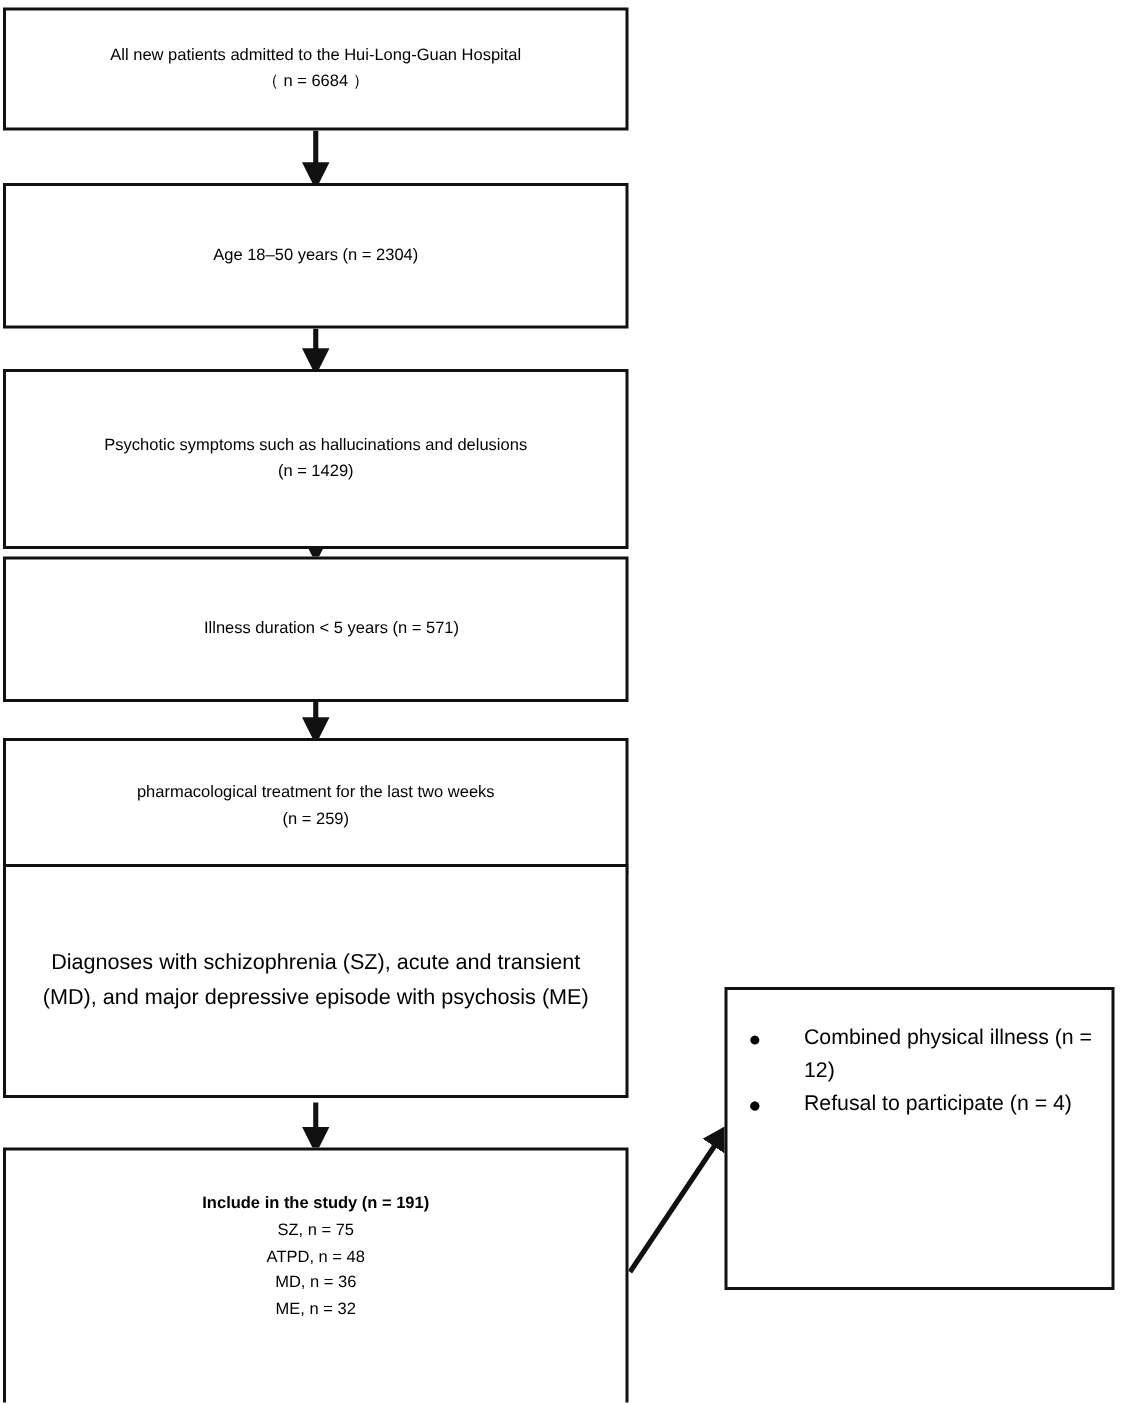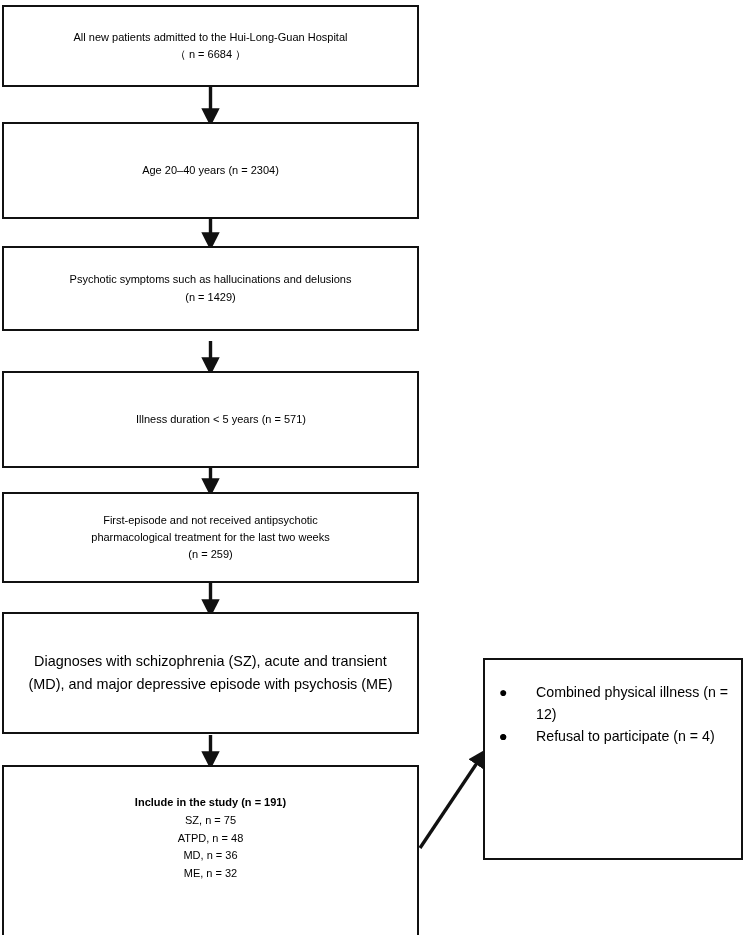--- a/index.html
+++ b/index.html
@@ -37,24 +37,24 @@
   }
   .node .line {
     display: block;
     white-space: nowrap;
   }
   .bold { font-weight: bold; }
 
   
   #box-screened   { left: 2px;  top: 5px;   width: 417px; height: 82px; }
   #box-age        { left: 2px;  top: 122px; width: 417px; height: 97px; }
-  #box-psychotic  { left: 2px;  top: 246px; width: 417px; height: 85px; }
+  #box-psychotic  { left: 2px;  top: 246px; width: 417px; height: 120px; }
   #box-duration   { left: 2px;  top: 371px; width: 417px; height: 97px; padding-left: 21px; }
   #box-firstep    { left: 2px;  top: 492px; width: 417px; height: 91px; }
-  #box-diagnoses  { left: 2px;  top: 612px; width: 417px; height: 122px; align-items: center; }
+  #box-diagnoses  { left: 2px;  top: 576px; width: 417px; height: 156px; align-items: center; }
   #box-included   { left: 2px;  top: 765px; width: 417px; height: 187px; }
 
   #box-diagnoses { font-size: 14.4px; line-height: 1.62; }
   #box-diagnoses .line { white-space: nowrap; }
 
   #box-included { justify-content: flex-start; padding-top: 27px; }
   #box-included .line { line-height: 1.62; }
 
   
   #box-excluded {
@@ -123,34 +123,33 @@
       <line x1="420" y1="848" x2="481" y2="757"></line>
     </g>
   </svg>
 
   <div class="node" id="box-screened">
     <span class="line">All new patients admitted to the Hui-Long-Guan Hospital</span>
     <span class="line">（ n = 6684 ）</span>
   </div>
 
   <div class="node" id="box-age">
-    <span class="line">Age 20–40 years (n = 2304)</span>
+    <span class="line">Age 18–50 years (n = 2304)</span>
   </div>
 
   <div class="node" id="box-psychotic">
     <span class="line">Psychotic symptoms such as hallucinations and delusions</span>
     <span class="line">(n = 1429)</span>
   </div>
 
   <div class="node" id="box-duration">
     <span class="line">Illness duration &lt; 5 years (n = 571)</span>
   </div>
 
   <div class="node" id="box-firstep">
-    <span class="line">First-episode and not received antipsychotic</span>
     <span class="line">pharmacological treatment for the last two weeks</span>
     <span class="line">(n = 259)</span>
   </div>
 
   <div class="node" id="box-diagnoses">
     <span class="line">Diagnoses with schizophrenia (SZ), acute and transient</span>
     <span class="line">(MD), and major depressive episode with psychosis (ME)</span>
   </div>
 
   <div class="node" id="box-included">

